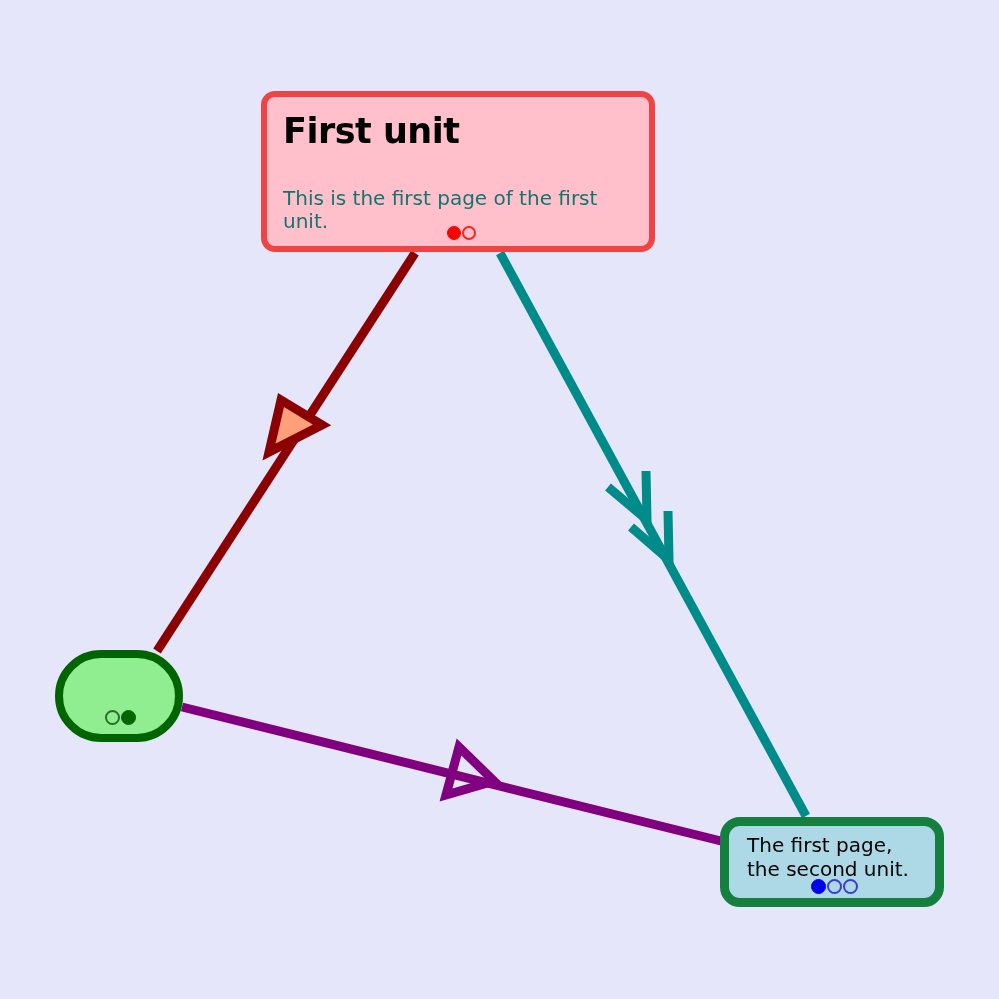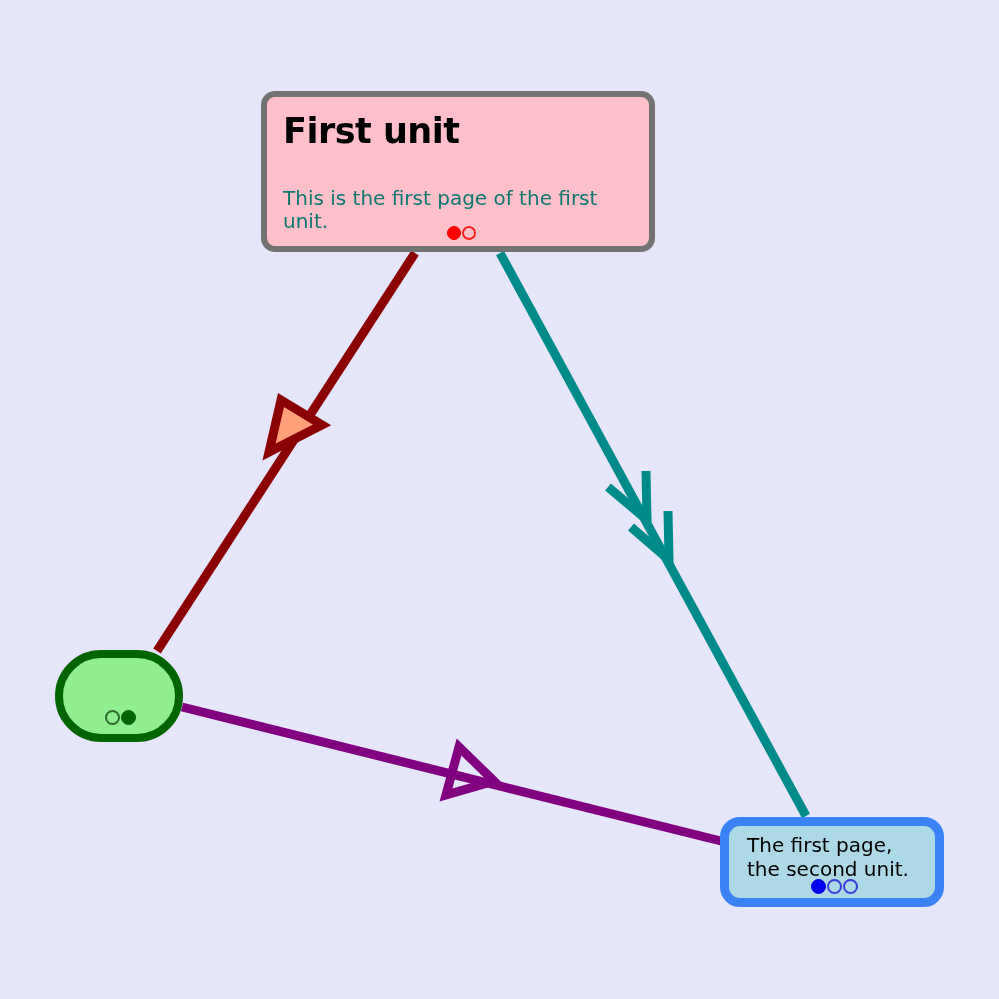--- a/index.html
+++ b/index.html
@@ -31,21 +31,21 @@
     box-sizing: border-box;
   }
 
   
   .node-unit-first {
     left: 261px;
     top: 91px;
     width: 394px;
     height: 161px;
     background: #ffc0cb;
-    border: 6px solid #737373;
+    border: 6px solid #ef4444;
     border-radius: 14px;
     padding: 16px 14px 0 14px;
   }
   .node-unit-first .node-title {
     font-size: 35px;
     font-weight: bold;
     color: #000000;
     line-height: 1.05;
     margin: 0 0 0 2px;
     letter-spacing: -0.5px;
@@ -69,21 +69,21 @@
     border-radius: 46px;
   }
 
   
   .node-unit-second {
     left: 720px;
     top: 817px;
     width: 224px;
     height: 90px;
     background: #add8e6;
-    border: 9px solid #3b82f6;
+    border: 9px solid #15803d;
     border-radius: 20px;
     padding: 8px 10px 0 18px;
   }
   .node-unit-second .node-text {
     font-size: 20px;
     color: #000000;
     line-height: 1.18;
   }
 
   

